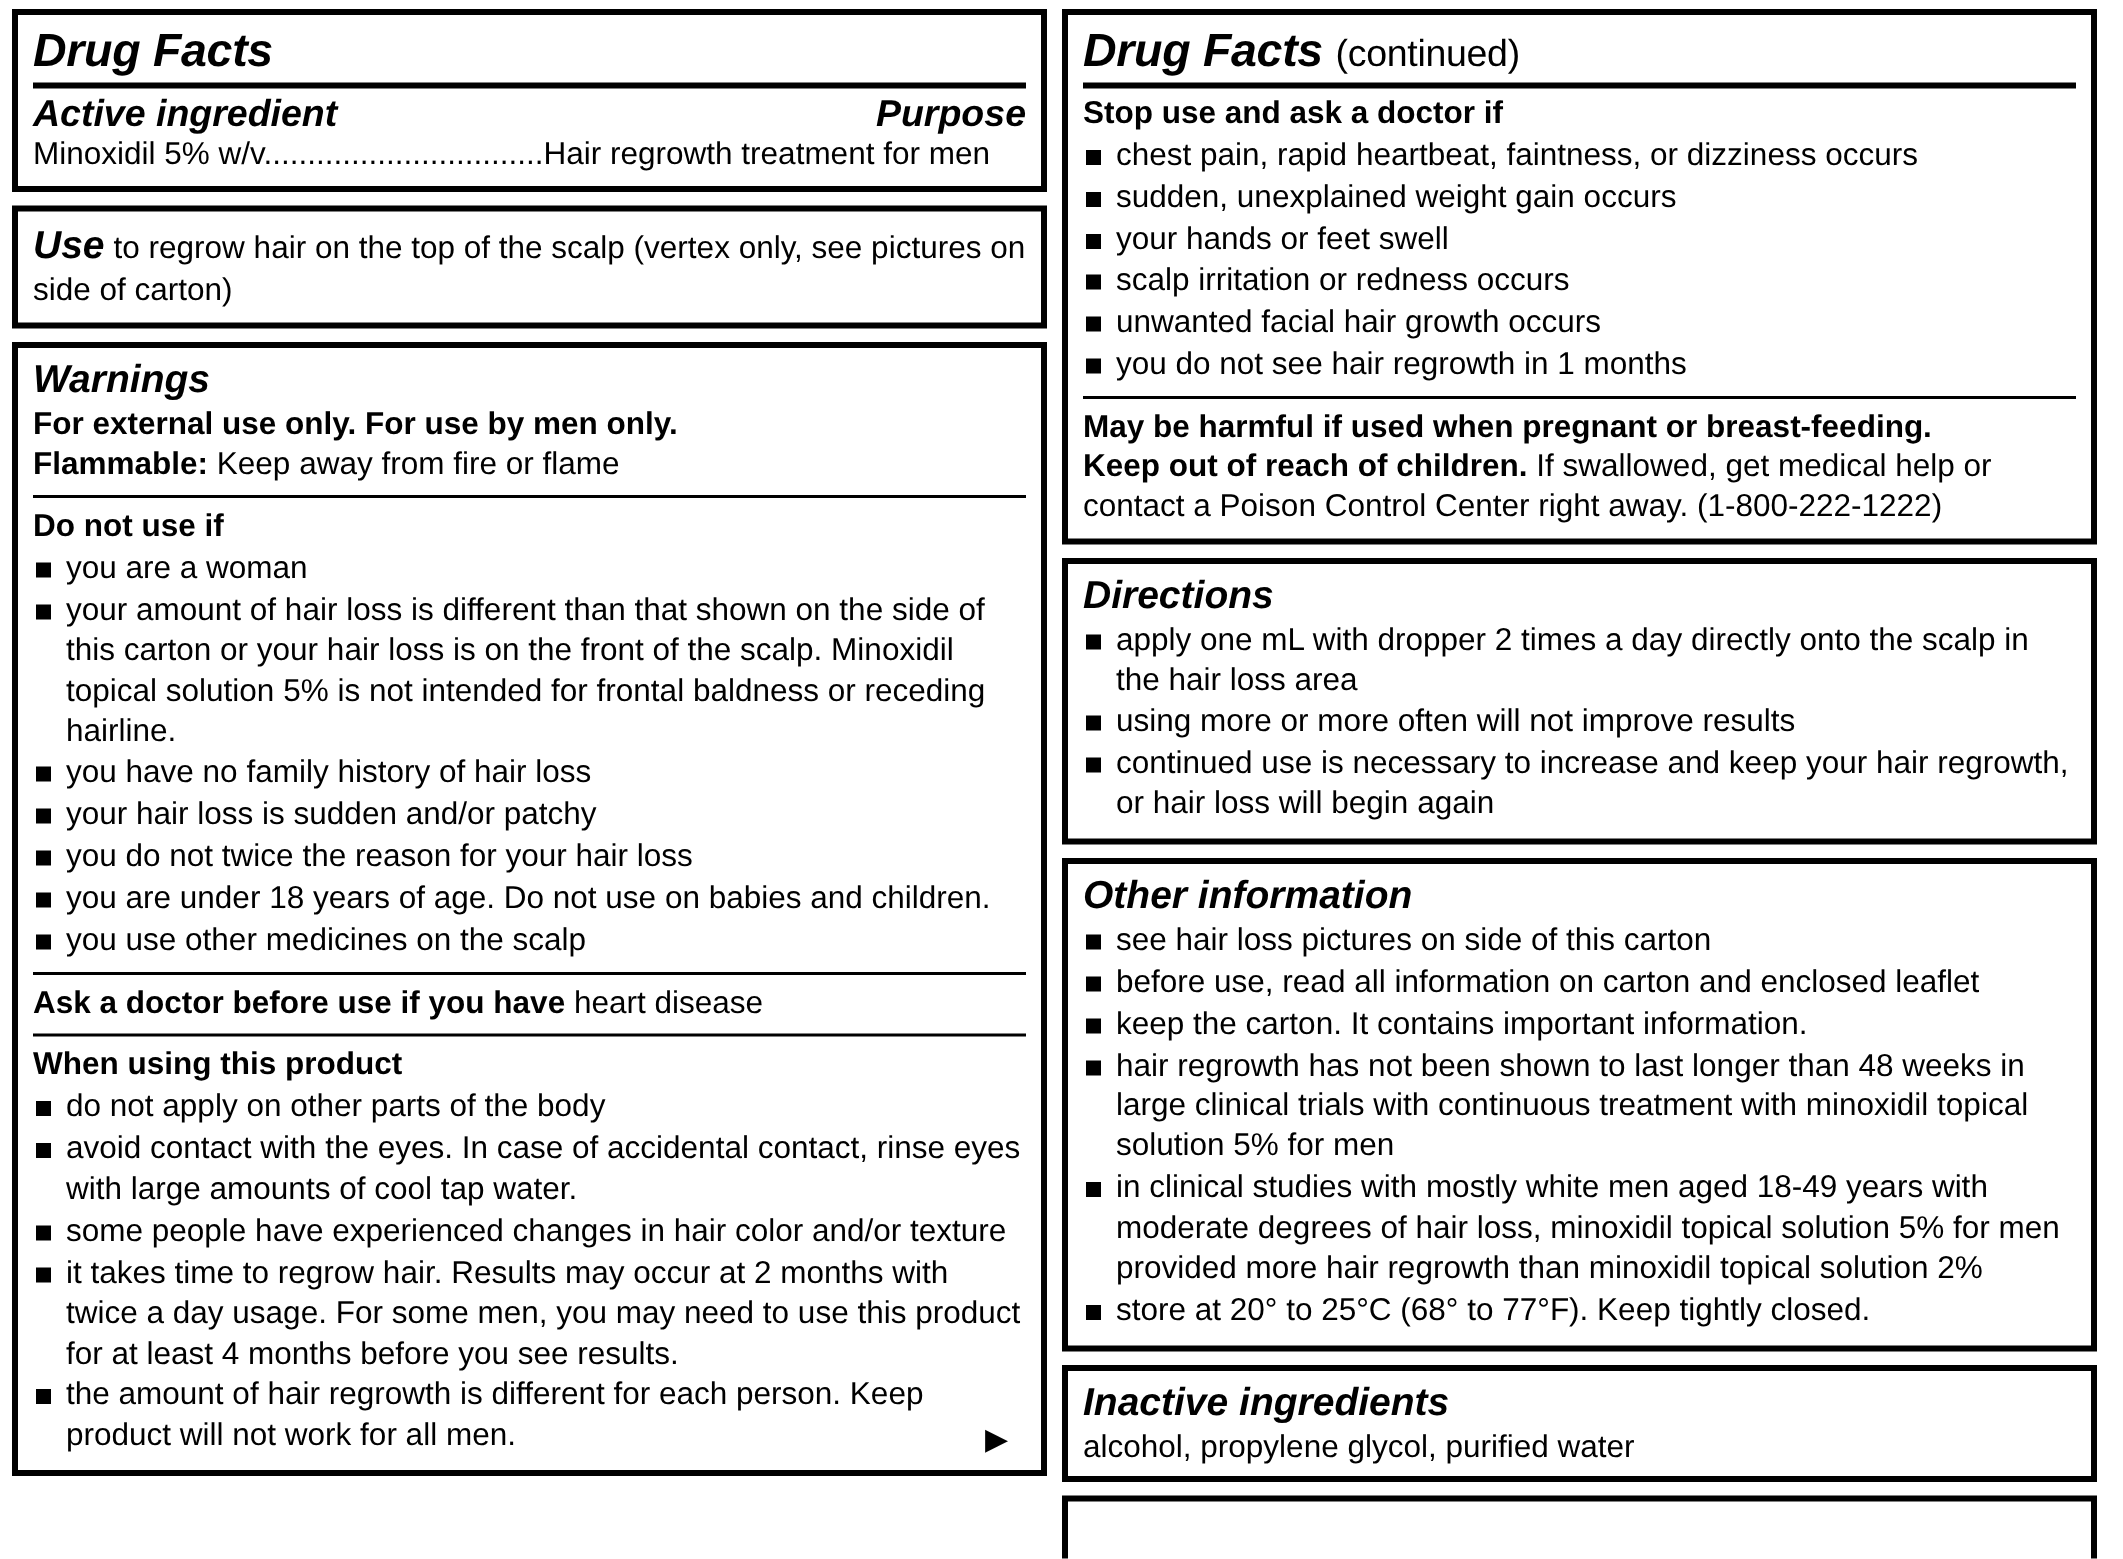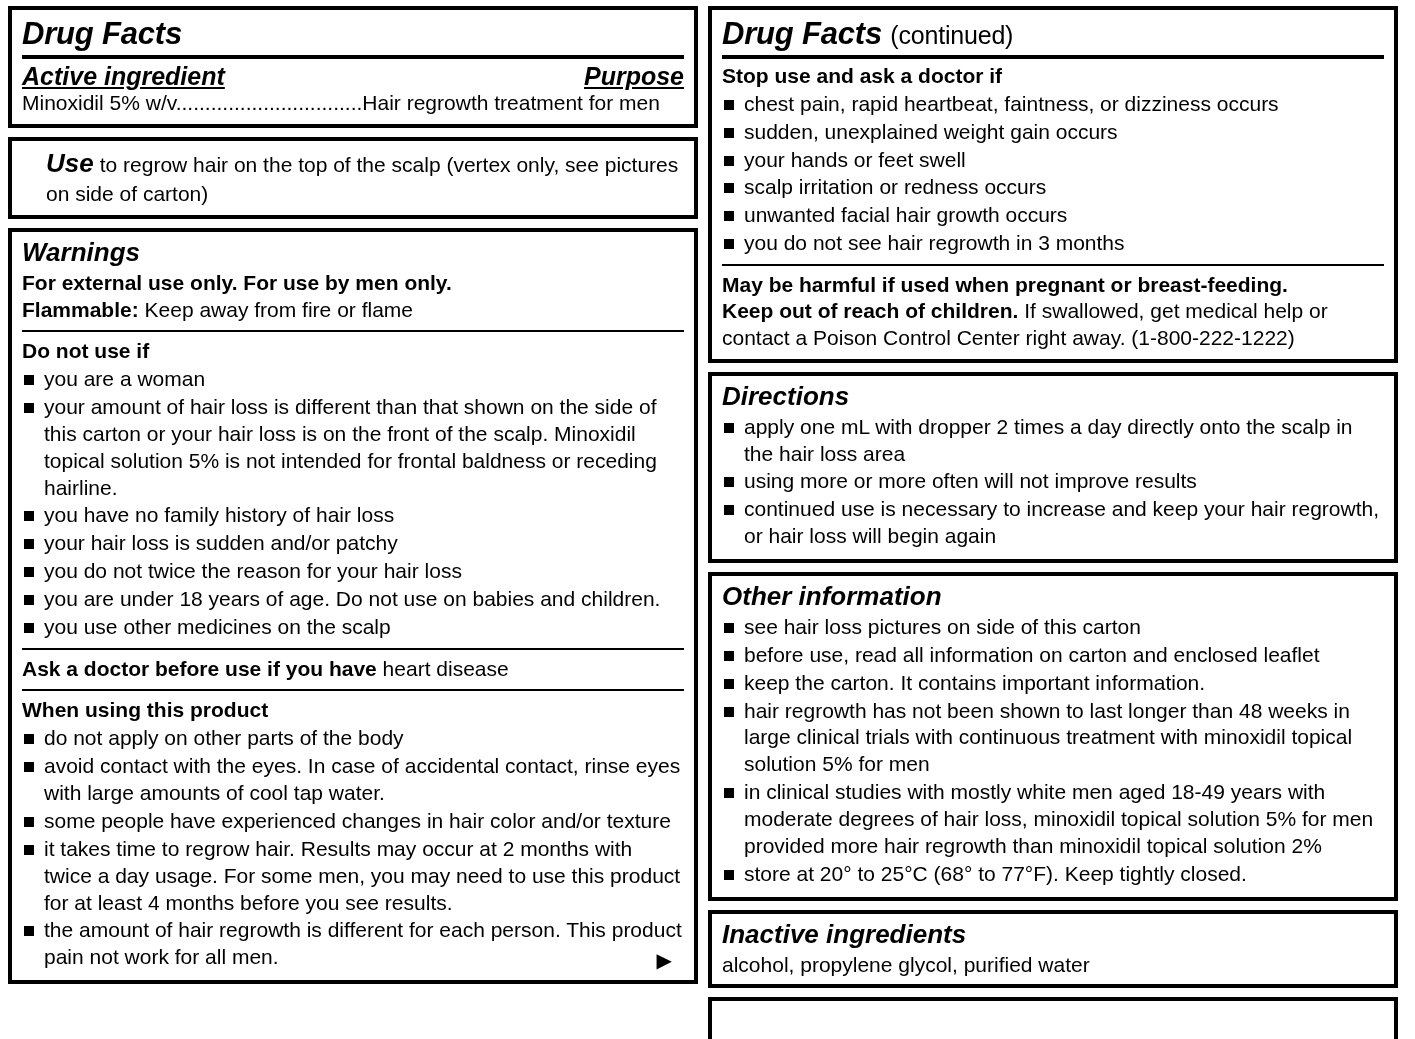--- a/index.html
+++ b/index.html
@@ -61,21 +61,20 @@
   }
 
   .headrow {
     display: flex;
     justify-content: space-between;
     align-items: center;
     font-weight: bold;
     font-style: italic;
     font-size: 25px;
     line-height: 1.1;
-    text-decoration: underline;
   }
   .section-head-italic {
     font-weight: bold;
     font-style: italic;
     font-size: 26px;
     line-height: 1.15;
     margin-bottom: 2px;
   }
   .section-head-bold {
     font-weight: bold;
@@ -113,21 +112,20 @@
     position: absolute;
     left: 2px;
     top: 9px;
     width: 10px;
     height: 10px;
     background: #000;
   }
   .use-line {
     font-size: 21px;
     line-height: 1.28;
-    margin-left: 24px;
   }
   .arrow {
     position: absolute;
     right: 22px;
     bottom: 10px;
     font-size: 20px;
     line-height: 1;
   }
   .col-left-last { position: relative; }
   .qc {
@@ -200,21 +198,21 @@
         </div>
 
         <div class="rule-thin"></div>
 
         <div class="section-head-bold">When using this product</div>
         <ul class="bullets">
           <li>do not apply on other parts of the body</li>
           <li>avoid contact with the eyes. In case of accidental contact, rinse eyes with large amounts of cool tap water.</li>
           <li>some people have experienced changes in hair color and/or texture</li>
           <li>it takes time to regrow hair. Results may occur at 2 months with twice a day usage. For some men, you may need to use this product for at least 4 months before you see results.</li>
-          <li>the amount of hair regrowth is different for each person. This product pain not work for all men.</li>
+          <li>the amount of hair regrowth is different for each person. Keep product will not work for all men.</li>
         </ul>
         <div class="arrow">▶</div>
       </div>
 
     </div>
 
     <div class="col">
 
       <div class="panel">
         <div class="title">
@@ -223,21 +221,21 @@
         </div>
         <div class="rule-thick"></div>
 
         <div class="section-head-bold">Stop use and ask a doctor if</div>
         <ul class="bullets">
           <li>chest pain, rapid heartbeat, faintness, or dizziness occurs</li>
           <li>sudden, unexplained weight gain occurs</li>
           <li>your hands or feet swell</li>
           <li>scalp irritation or redness occurs</li>
           <li>unwanted facial hair growth occurs</li>
-          <li>you do not see hair regrowth in 3 months</li>
+          <li>you do not see hair regrowth in 1 months</li>
         </ul>
 
         <div class="rule-thin"></div>
 
         <div class="section-head-bold">May be harmful if used when pregnant or breast-feeding.</div>
         <div class="body-text">
           <span class="inline-head">Keep out of reach of children.</span>
           <span>If swallowed, get medical help or contact a Poison Control Center right away. (1-800-222-1222)</span>
         </div>
       </div>

